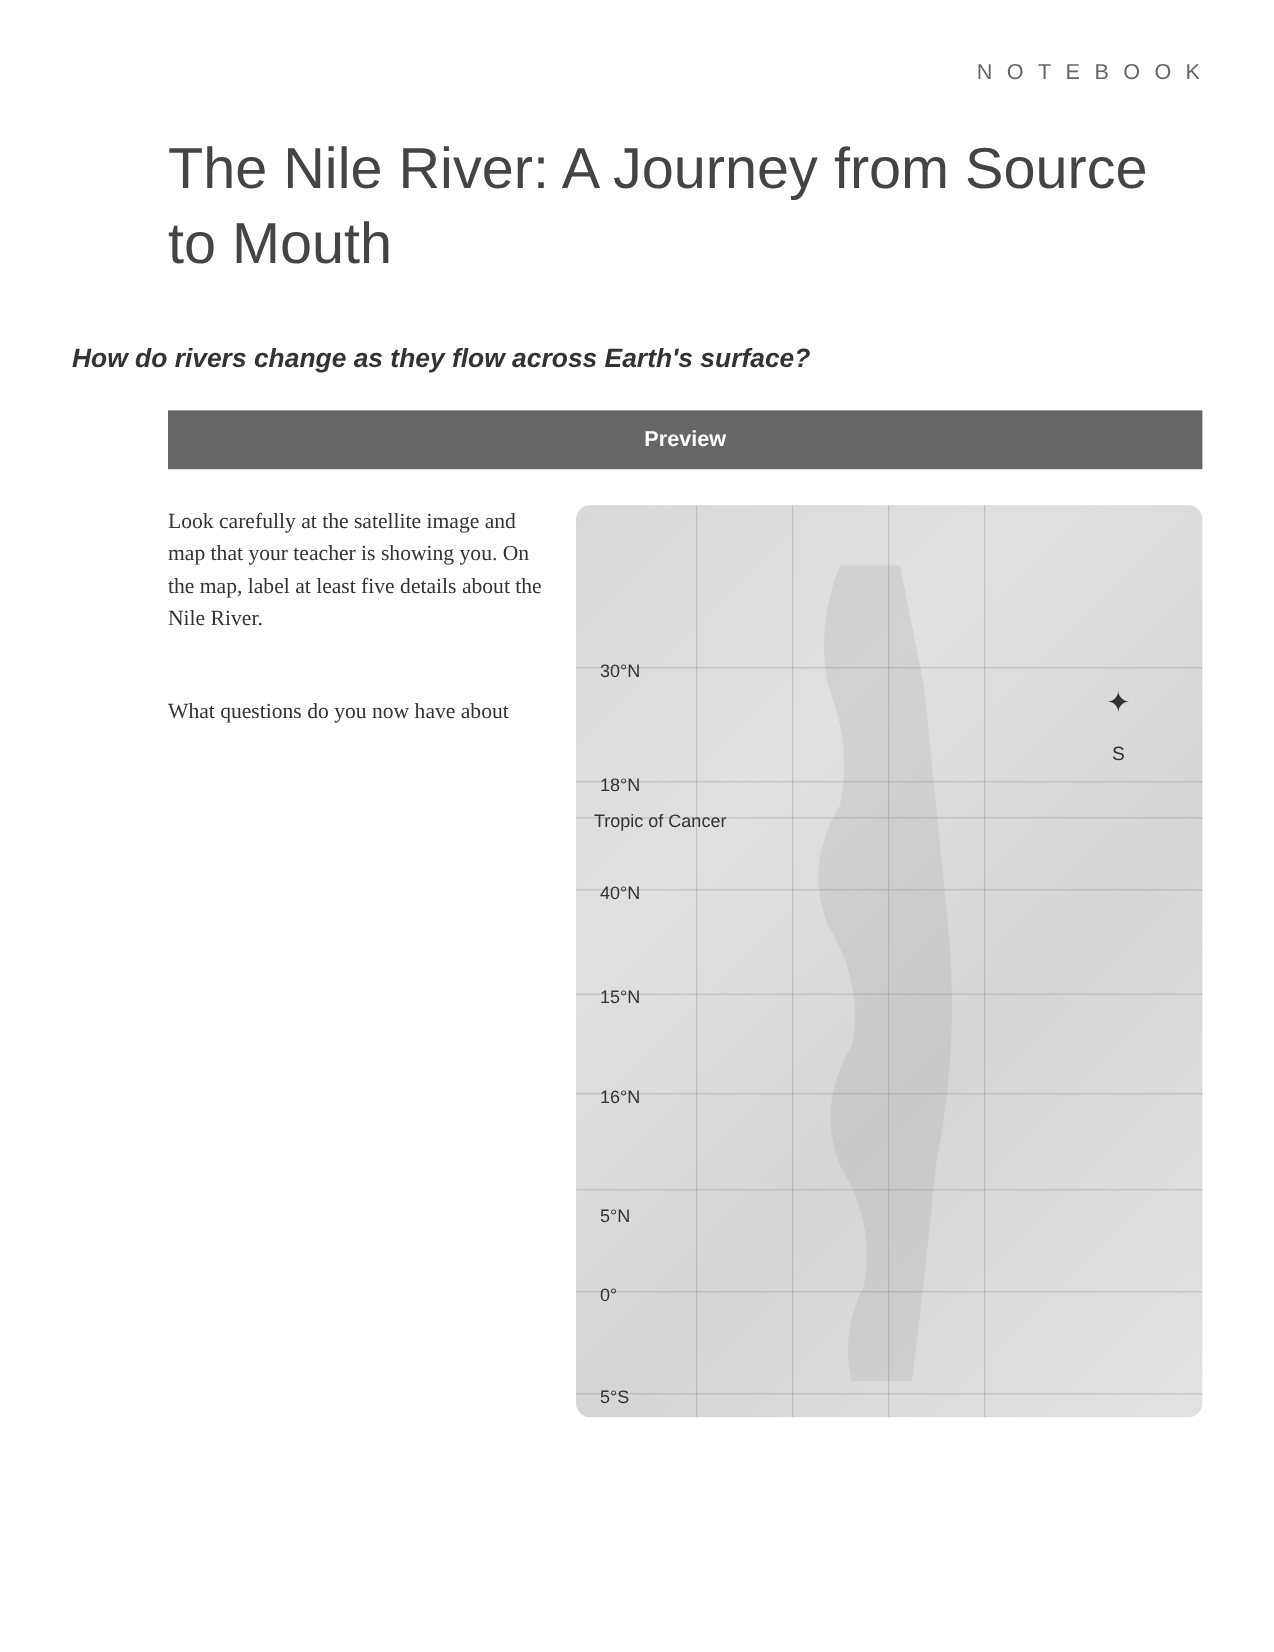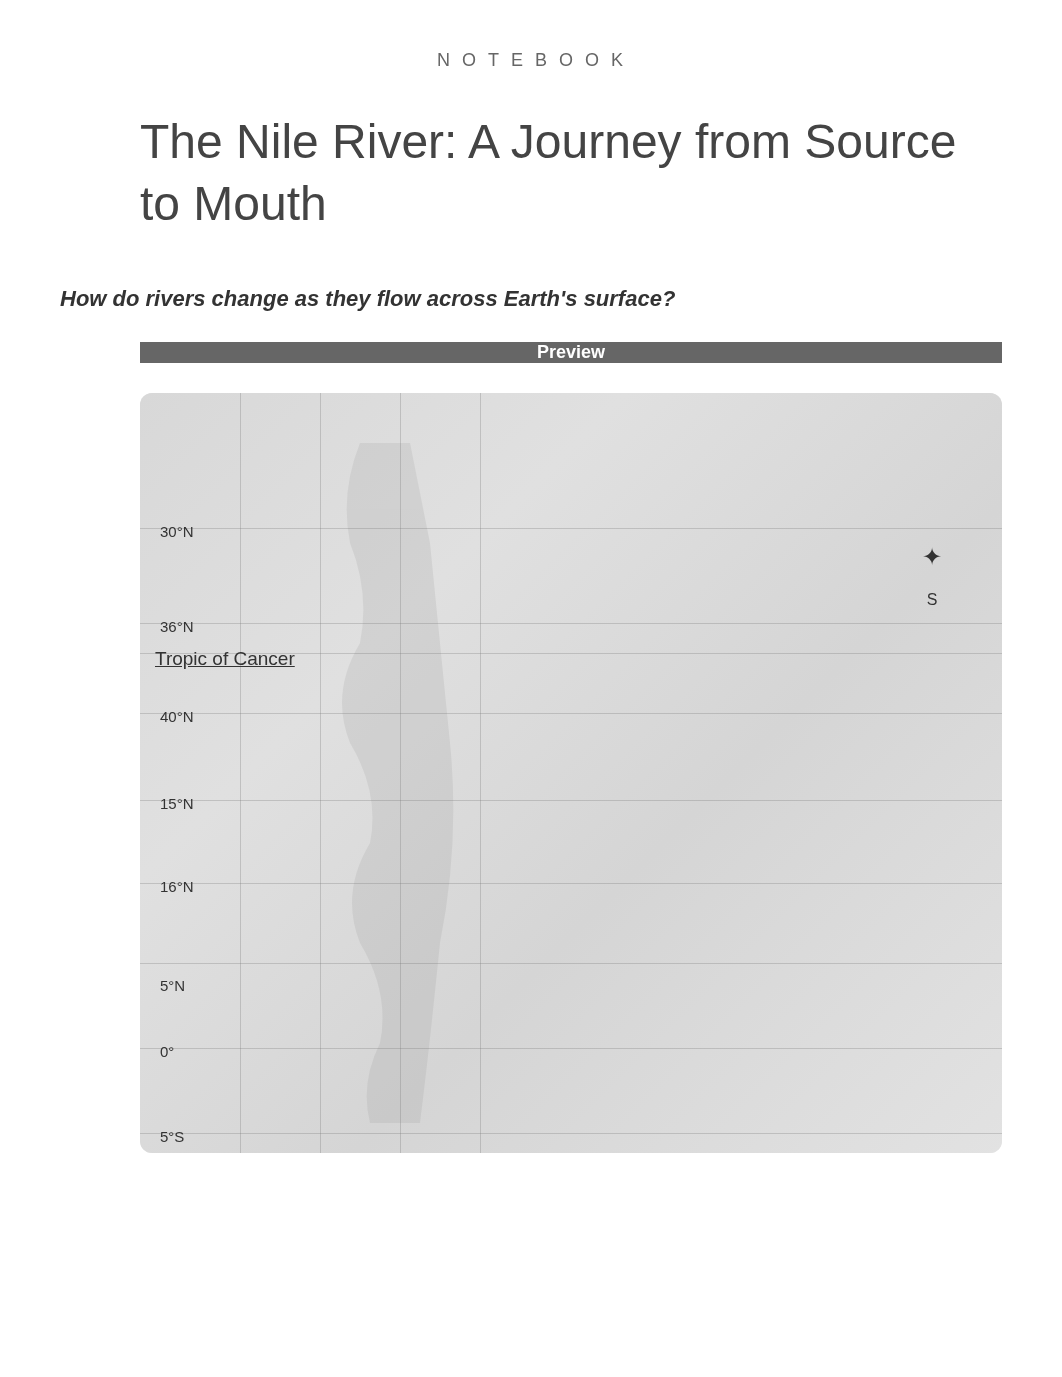--- a/index.html
+++ b/index.html
@@ -11,21 +11,21 @@
     body {
       font-family: Georgia, 'Times New Roman', serif;
       background: #fff;
       width: 1062px;
       min-height: 1377px;
       padding: 50px 60px;
       color: #333;
     }
     
     .header-label {
-      text-align: center;
+      text-align: right;
       font-family: Arial, Helvetica, sans-serif;
       font-size: 18px;
       letter-spacing: 12px;
       color: #666;
       margin-bottom: 40px;
       margin-right: -10px;
     }
     
     .title {
       font-family: 'Helvetica Neue', Arial, sans-serif;
@@ -46,21 +46,21 @@
       margin-bottom: 30px;
     }
     
     .preview-bar {
       background: #666;
       color: #fff;
       font-family: Arial, Helvetica, sans-serif;
       font-size: 18px;
       font-weight: bold;
       text-align: center;
-      padding: 0;
+      padding: 14px;
       margin-left: 80px;
       margin-right: 0;
       margin-bottom: 30px;
     }
     
     .content-area {
       display: flex;
       margin-left: 80px;
       gap: 20px;
     }
@@ -127,24 +127,23 @@
       position: absolute;
       font-family: Arial, Helvetica, sans-serif;
       font-size: 15px;
       color: #333;
       left: 20px;
     }
     
     .tropic-label {
       position: absolute;
       font-family: Arial, Helvetica, sans-serif;
-      font-size: 19px;
+      font-size: 15px;
       color: #333;
       left: 15px;
-      text-decoration: underline;
     }
     
     .compass-rose {
       position: absolute;
       top: 150px;
       right: 50px;
       width: 40px;
       height: 40px;
       text-align: center;
     }
@@ -175,20 +174,24 @@
 
 <div class="header-label">NOTEBOOK</div>
 
 <h1 class="title">The Nile River: A Journey from Source to Mouth</h1>
 
 <h2 class="subtitle">How do rivers change as they flow across Earth's surface?</h2>
 
 <div class="preview-bar">Preview</div>
 
 <div class="content-area">
+  <div class="left-column">
+    <p class="instruction-text">Look carefully at the satellite image and map that your teacher is showing you. On the map, label at least five details about the Nile River.</p>
+    <p class="question-text">What questions do you now have about</p>
+  </div>
 
   <div class="map-container">
     <div class="map-background"></div>
 
     <svg class="river-shape" viewBox="0 0 280 680">
       <path d="M 140 0 Q 120 50 130 100 Q 150 150 140 200 Q 110 250 130 300 Q 160 350 150 400 Q 120 450 140 500 Q 170 550 160 600 Q 140 640 150 680 L 200 680 Q 210 600 220 500 Q 240 400 230 300 Q 220 200 210 100 Q 200 50 190 0 Z" fill="#888"></path>
     </svg>
 
     <div class="map-grid">
       <div class="grid-line-h" style="top: 135px"></div>
@@ -200,21 +203,21 @@
       <div class="grid-line-h" style="top: 570px"></div>
       <div class="grid-line-h" style="top: 655px"></div>
       <div class="grid-line-h" style="top: 740px"></div>
       <div class="grid-line-v" style="left: 100px"></div>
       <div class="grid-line-v" style="left: 180px"></div>
       <div class="grid-line-v" style="left: 260px"></div>
       <div class="grid-line-v" style="left: 340px"></div>
     </div>
 
     <div class="latitude-label" style="top: 130px">30°N</div>
-    <div class="latitude-label" style="top: 225px">36°N</div>
+    <div class="latitude-label" style="top: 225px">18°N</div>
     <div class="tropic-label" style="top: 255px">Tropic of Cancer</div>
     <div class="latitude-label" style="top: 315px">40°N</div>
     <div class="latitude-label" style="top: 402px">15°N</div>
     <div class="latitude-label" style="top: 485px">16°N</div>
     <div class="latitude-label" style="top: 584px">5°N</div>
     <div class="latitude-label" style="top: 650px">0°</div>
     <div class="latitude-label" style="top: 735px">5°S</div>
 
     <div class="compass-rose">
       <div class="compass-icon">✦</div>

